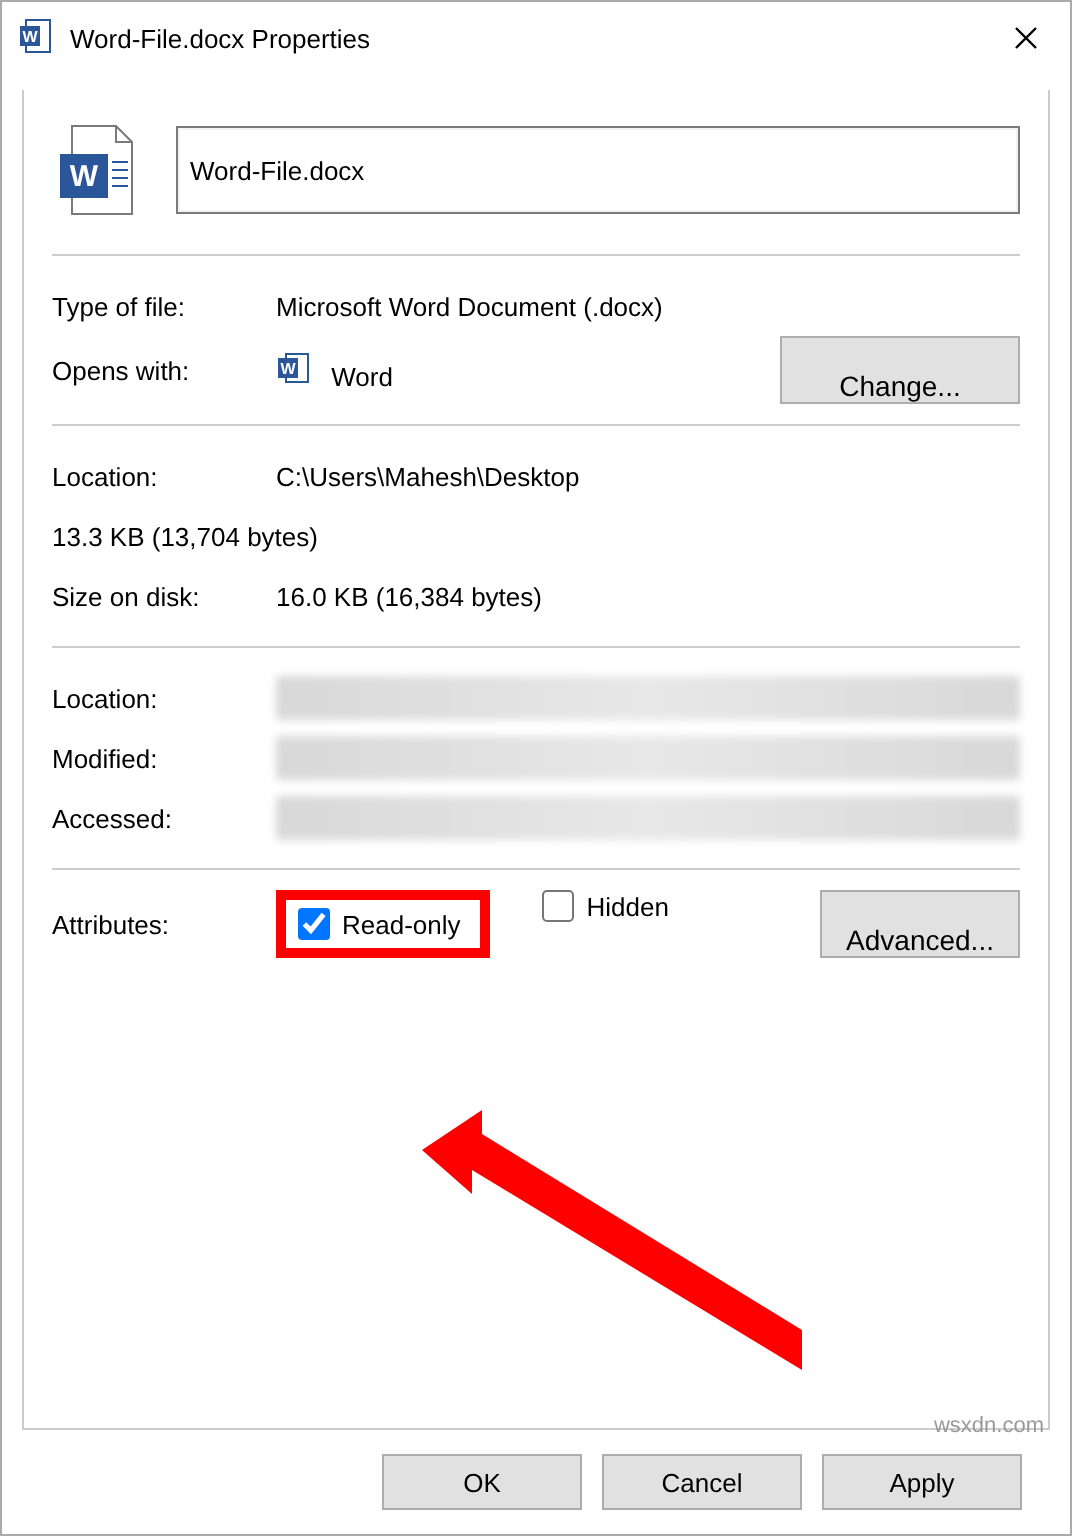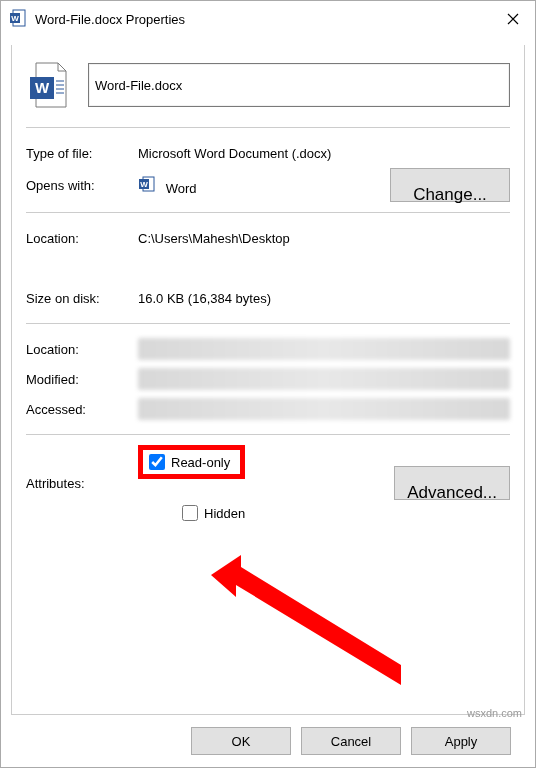--- a/index.html
+++ b/index.html
@@ -38,26 +38,26 @@
       flex: 1; height: 44px; padding: 3px 6px; font-family: inherit; font-size: 13px;
       border: 1px solid #7a7a7a; box-shadow: inset 0 0 0 1px rgba(0,0,0,0.05);
     }
     hr.sep { border: none; border-top: 1px solid #ccc; margin: 10px 0; }
     .row { display: flex; align-items: center; min-height: 30px; }
     .row .label { width: 112px; font-size: 13px; }
     .row .value { font-size: 13px; flex:1; }
     .push-right { margin-left:auto; }
     .win-btn {
       min-width: 120px; height: 28px; background: #e1e1e1; border: 1px solid #adadad;
-      font-family: inherit; font-size: 17px; padding: 16px 12px; cursor: pointer;
+      font-family: inherit; font-size: 14px; padding: 16px 12px; cursor: pointer;
     }
     .small-word-icon { margin-right:6px; }
     .blurred { flex:1; height:22px; background: linear-gradient(90deg,#d8d8d8,#e8e8e8,#d8d8d8); filter: blur(2px); border-radius:2px; }
     .attr-row { display:flex; align-items:center; }
-    .attr-checks { display:flex; align-items:flex-end; gap:26px;flex-direction:column; }
+    .attr-checks { display:flex; align-items:flex-start; gap:26px; }
     .chk { display:flex; align-items:center; gap:6px; font-size:13px; }
     .chk input { width:16px; height:16px; }
     .highlight-box {
       border: 5px solid #f00; padding: 4px 10px 4px 6px; display:flex; align-items:center; gap:6px;
     }
     .button-row {
       display:flex; justify-content:flex-end; gap:10px; padding: 12px 14px; 
     }
     .ok-btn { border: 2px solid #0078d7; min-width:100px;margin-left:16px; }
     .footer-btn { min-width: 100px; height:28px; background:#e1e1e1; border:1px solid #adadad; font-family:inherit; font-size:13px; cursor:pointer; }
@@ -127,20 +127,21 @@
         <button class="win-btn push-right">Change...</button>
       </div>
 
       <hr class="sep">
 
       <div class="row">
         <span class="label">Location:</span>
         <span class="value">C:\Users\Mahesh\Desktop</span>
       </div>
       <div class="row">
+        <span class="value">13.3 KB (13,704 bytes)</span>
       </div>
       <div class="row">
         <span class="label">Size on disk:</span>
         <span class="value">16.0 KB (16,384 bytes)</span>
       </div>
 
       <hr class="sep">
 
       <div class="row">
         <span class="label">Location:</span>

